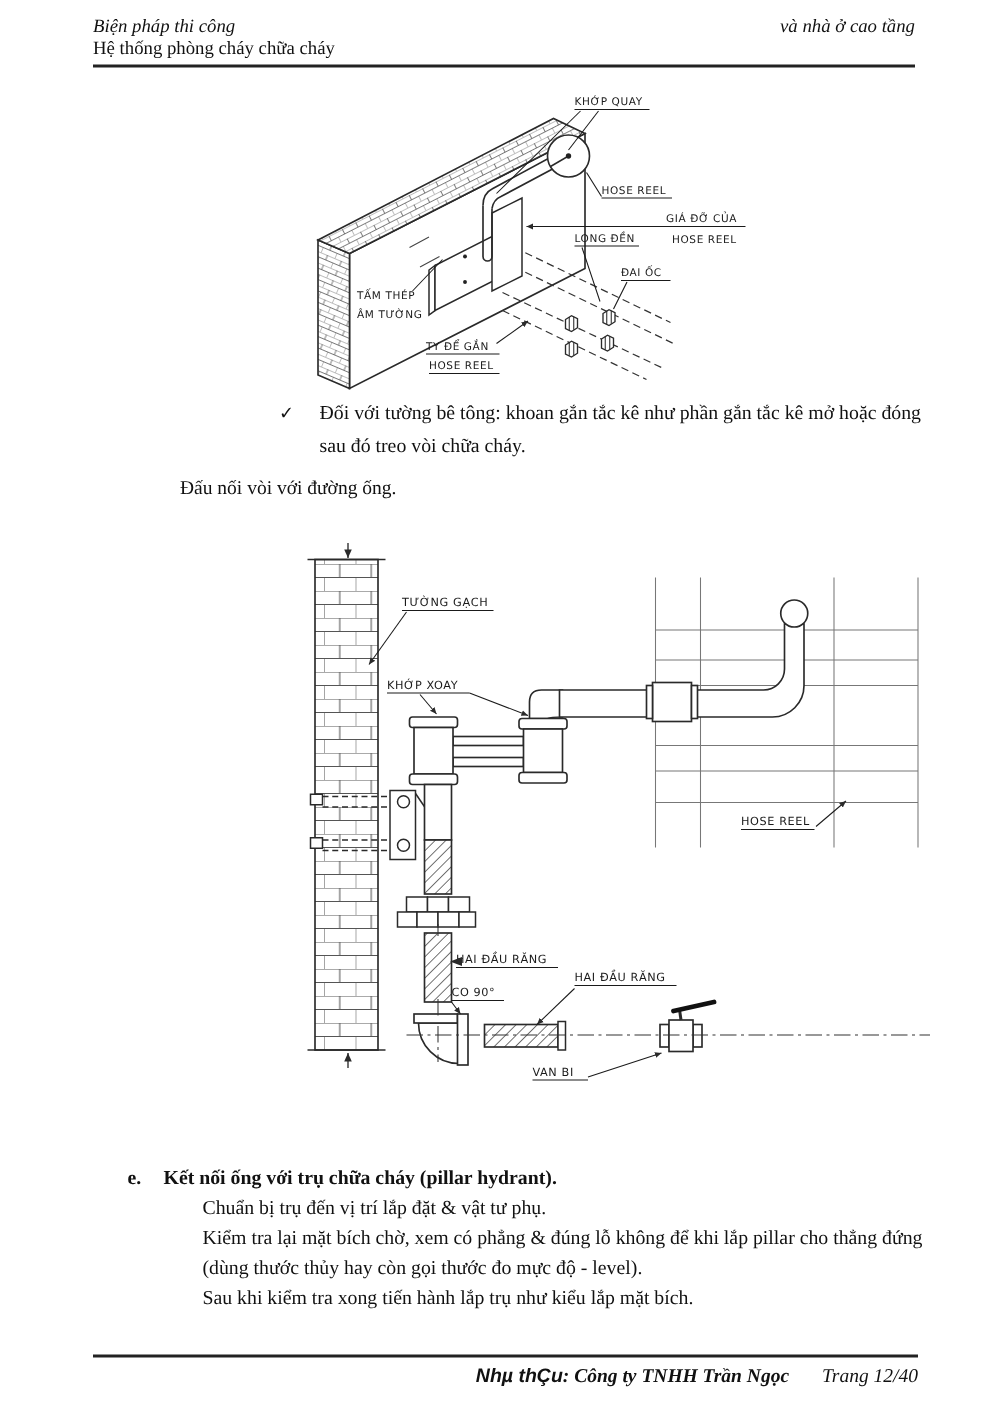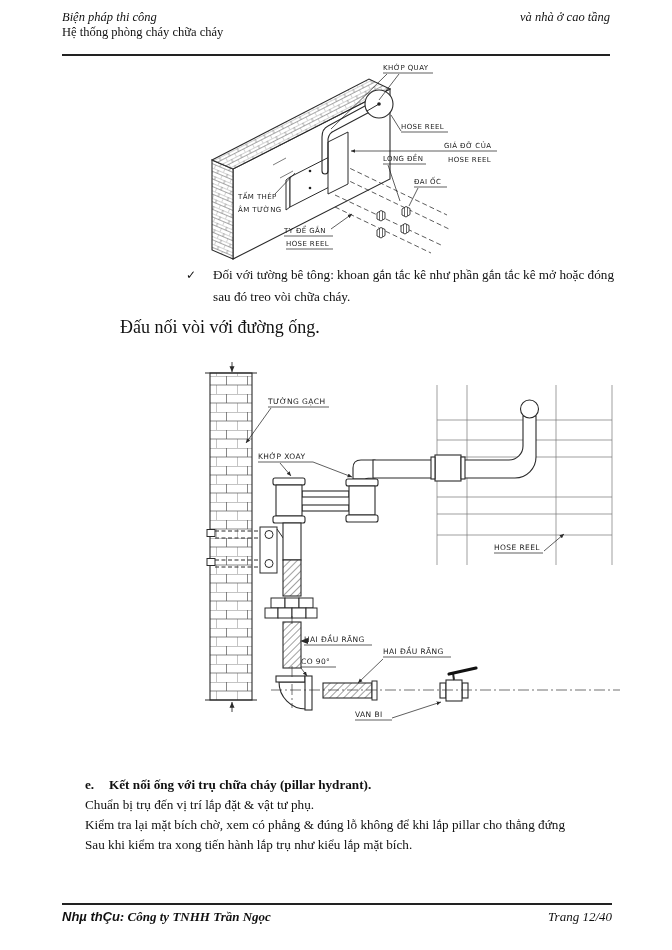--- a/index.html
+++ b/index.html
@@ -1,35 +1,35 @@
 <!DOCTYPE html>
 <html><head>
 <meta charset="utf-8">
 <style>
   html,body{margin:0;padding:0;background:#e8e8e8;}
   .page{position:relative;width:672px;height:950px;background:#ffffff;overflow:hidden;
         font-family:"Liberation Serif", serif;color:#111;}
   
   .hdr{position:absolute;left:62px;top:10px;width:548px;display:flex;justify-content:space-between;
-       border-bottom:2px solid #222;padding-bottom:14px;font-size:12.5px;line-height:15px;}
+       border-bottom:2px solid #222;padding-bottom:3px;font-size:12.5px;line-height:15px;}
   .hdr .l1{font-style:italic;}
   .hdr .right{text-align:right;font-style:italic;}
   
   .checkrow{position:absolute;left:186px;top:264px;width:428px;font-size:13.2px;line-height:22px;}
   .checkrow .ck{position:absolute;left:0;top:0;font-family:"DejaVu Sans",sans-serif;font-size:12px;}
   .checkrow .tx{margin-left:27px;text-align:justify;}
-  .para-connect{position:absolute;left:120px;top:317px;font-size:18px;}
+  .para-connect{position:absolute;left:120px;top:317px;font-size:13px;}
   
   .sec-e{position:absolute;left:85px;top:775px;width:530px;font-size:13.2px;line-height:20px;}
   .sec-e .head{font-weight:bold;display:flex;}
   .sec-e .head .mk{width:24px;}
-  .sec-e .lines{margin-top:0px;}
+  .sec-e .lines{margin-left:50px;margin-top:0px;}
   
   .ftr{position:absolute;left:62px;top:903px;width:550px;border-top:2px solid #222;padding-top:4px;
-       display:flex;justify-content:space-between;font-size:13px;}
+       display:flex;justify-content:flex-end;font-size:13px;}
   .ftr .contractor{font-style:italic;font-weight:bold;}
   .ftr .contractor .lbl{font-family:"Liberation Sans",sans-serif;}
   .ftr .page-num{font-style:italic;margin-left:22px;}
   
   svg{position:absolute;}
   svg text{font-family:"DejaVu Sans",sans-serif;font-size:7.5px;letter-spacing:.4px;fill:#1a1a1a;}
   .d1text{font-size:7px;}
 </style>
 </head>
 <body>
@@ -293,20 +293,21 @@
   </svg>
 
   <div class="sec-e">
     <div class="head">
       <span class="mk">e.</span>
       <span>Kết nối ống với trụ chữa cháy (pillar hydrant).</span>
     </div>
     <div class="lines">
       <div>Chuẩn bị trụ đến vị trí lắp đặt &amp; vật tư phụ.</div>
       <div>Kiểm tra lại mặt bích chờ, xem có phẳng &amp; đúng lỗ không để khi lắp pillar cho thẳng đứng</div>
+      <div>(dùng thước thủy hay còn gọi thước đo mực độ - level).</div>
       <div>Sau khi kiểm tra xong tiến hành lắp trụ như kiểu lắp mặt bích.</div>
     </div>
   </div>
 
   <div class="ftr">
     <div class="contractor">
       <span class="lbl">Nhµ thÇu</span><span>: Công ty TNHH Trần Ngọc</span>
     </div>
     <div class="page-num">Trang 12/40</div>
   </div>

